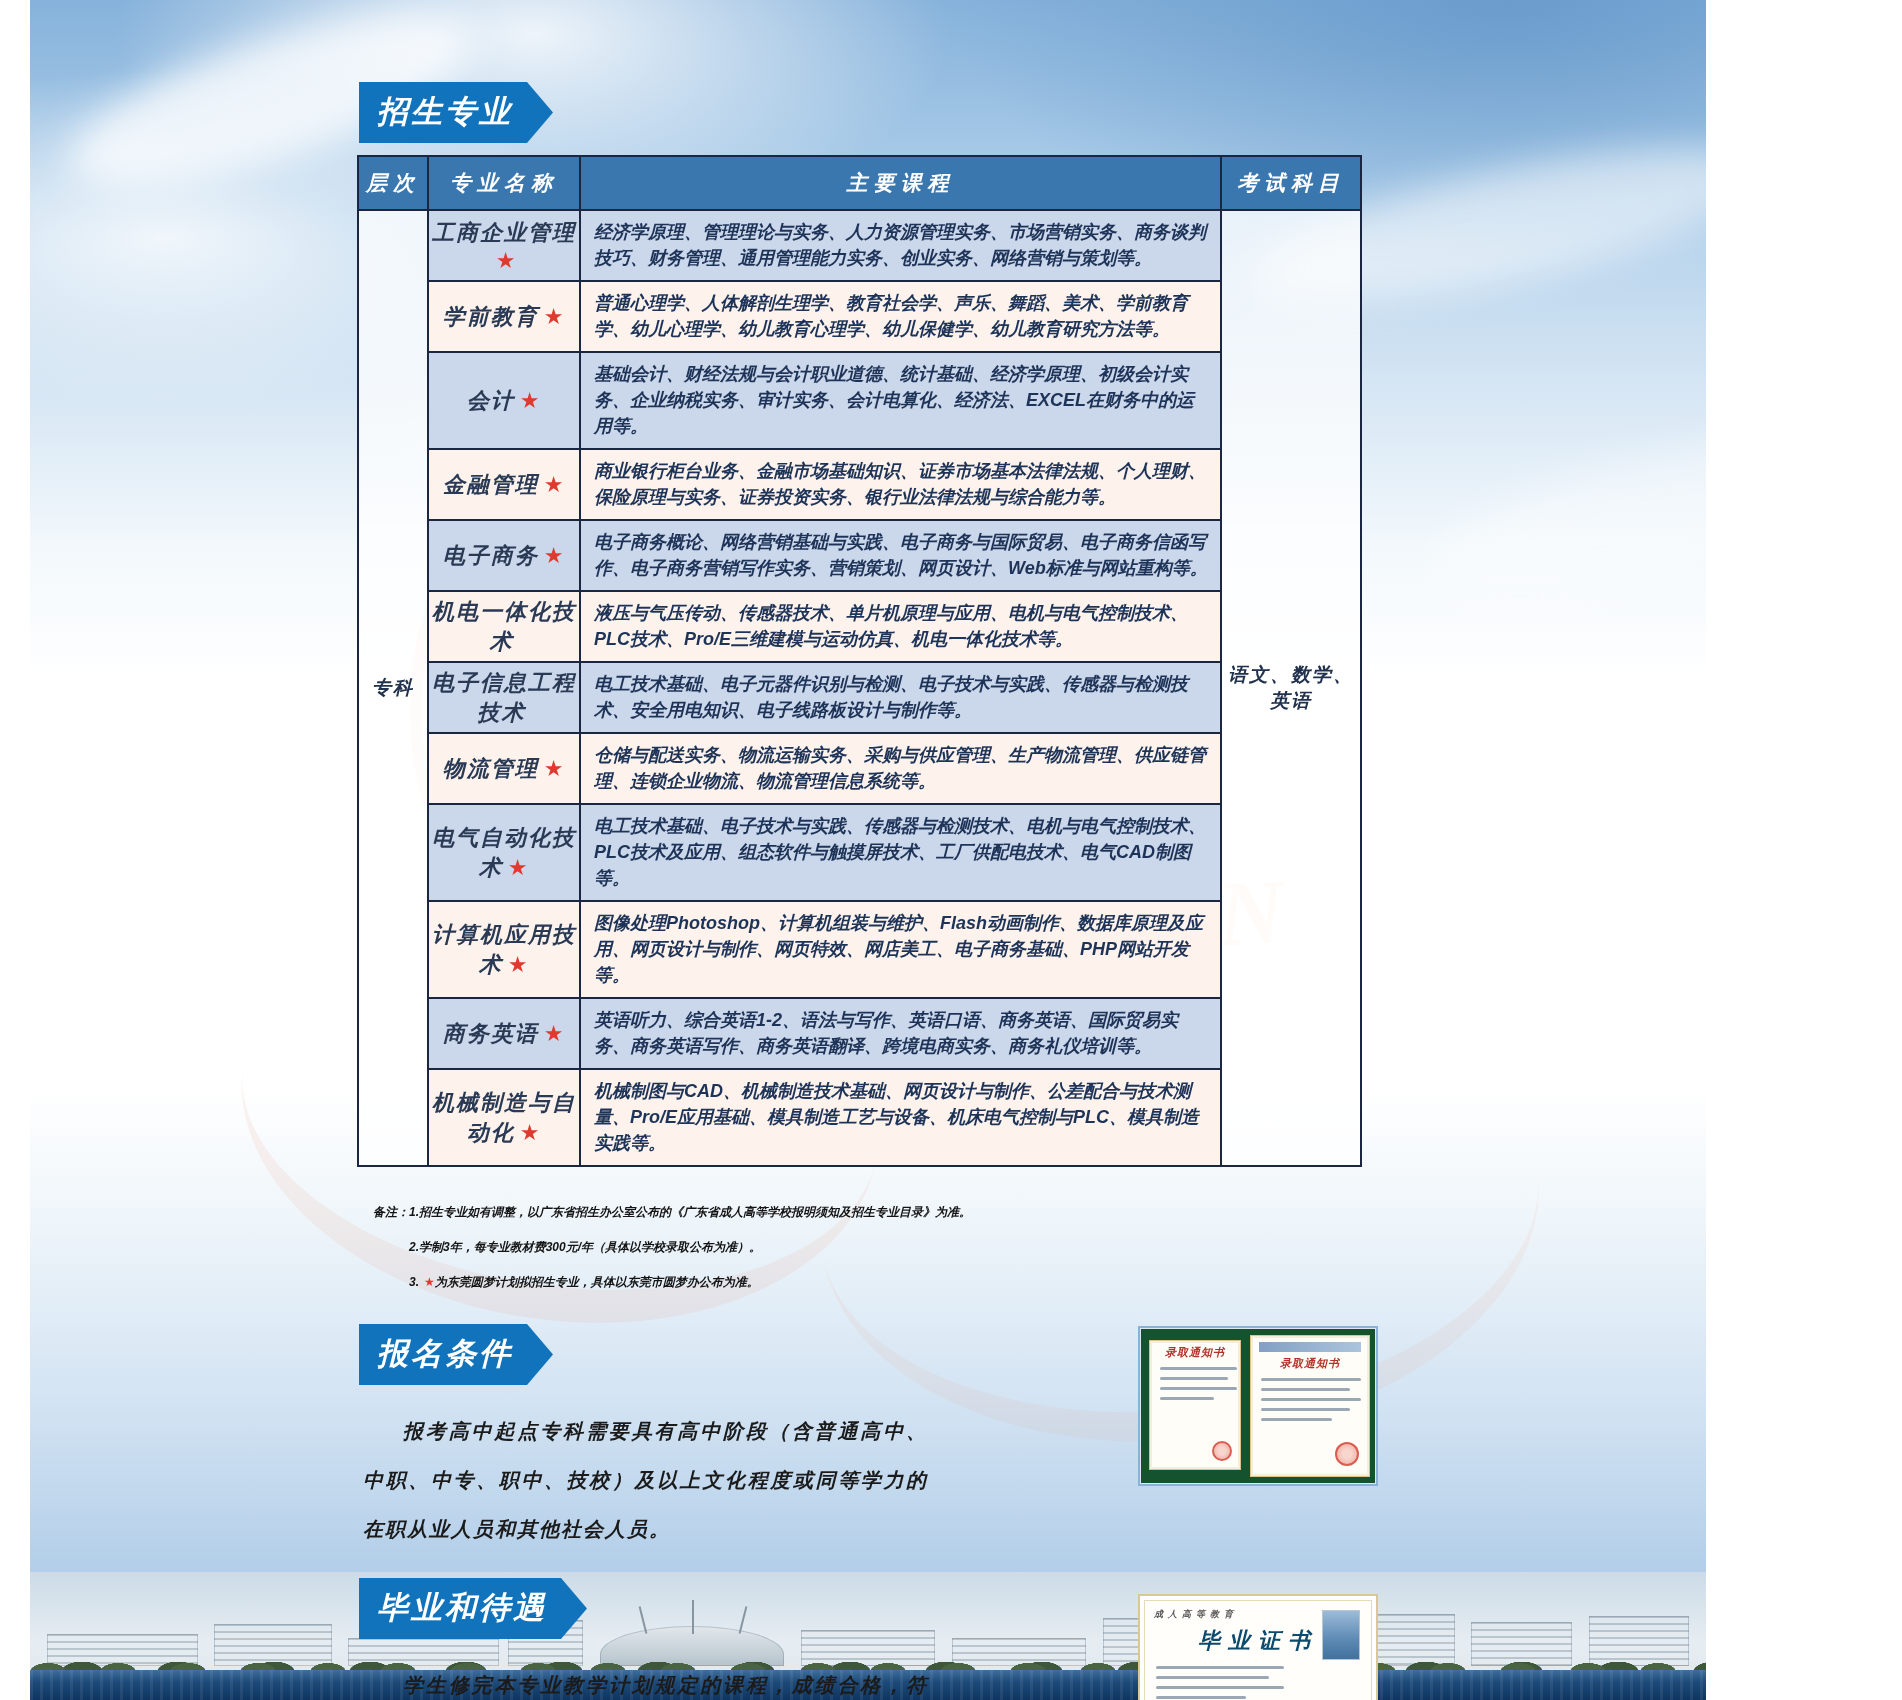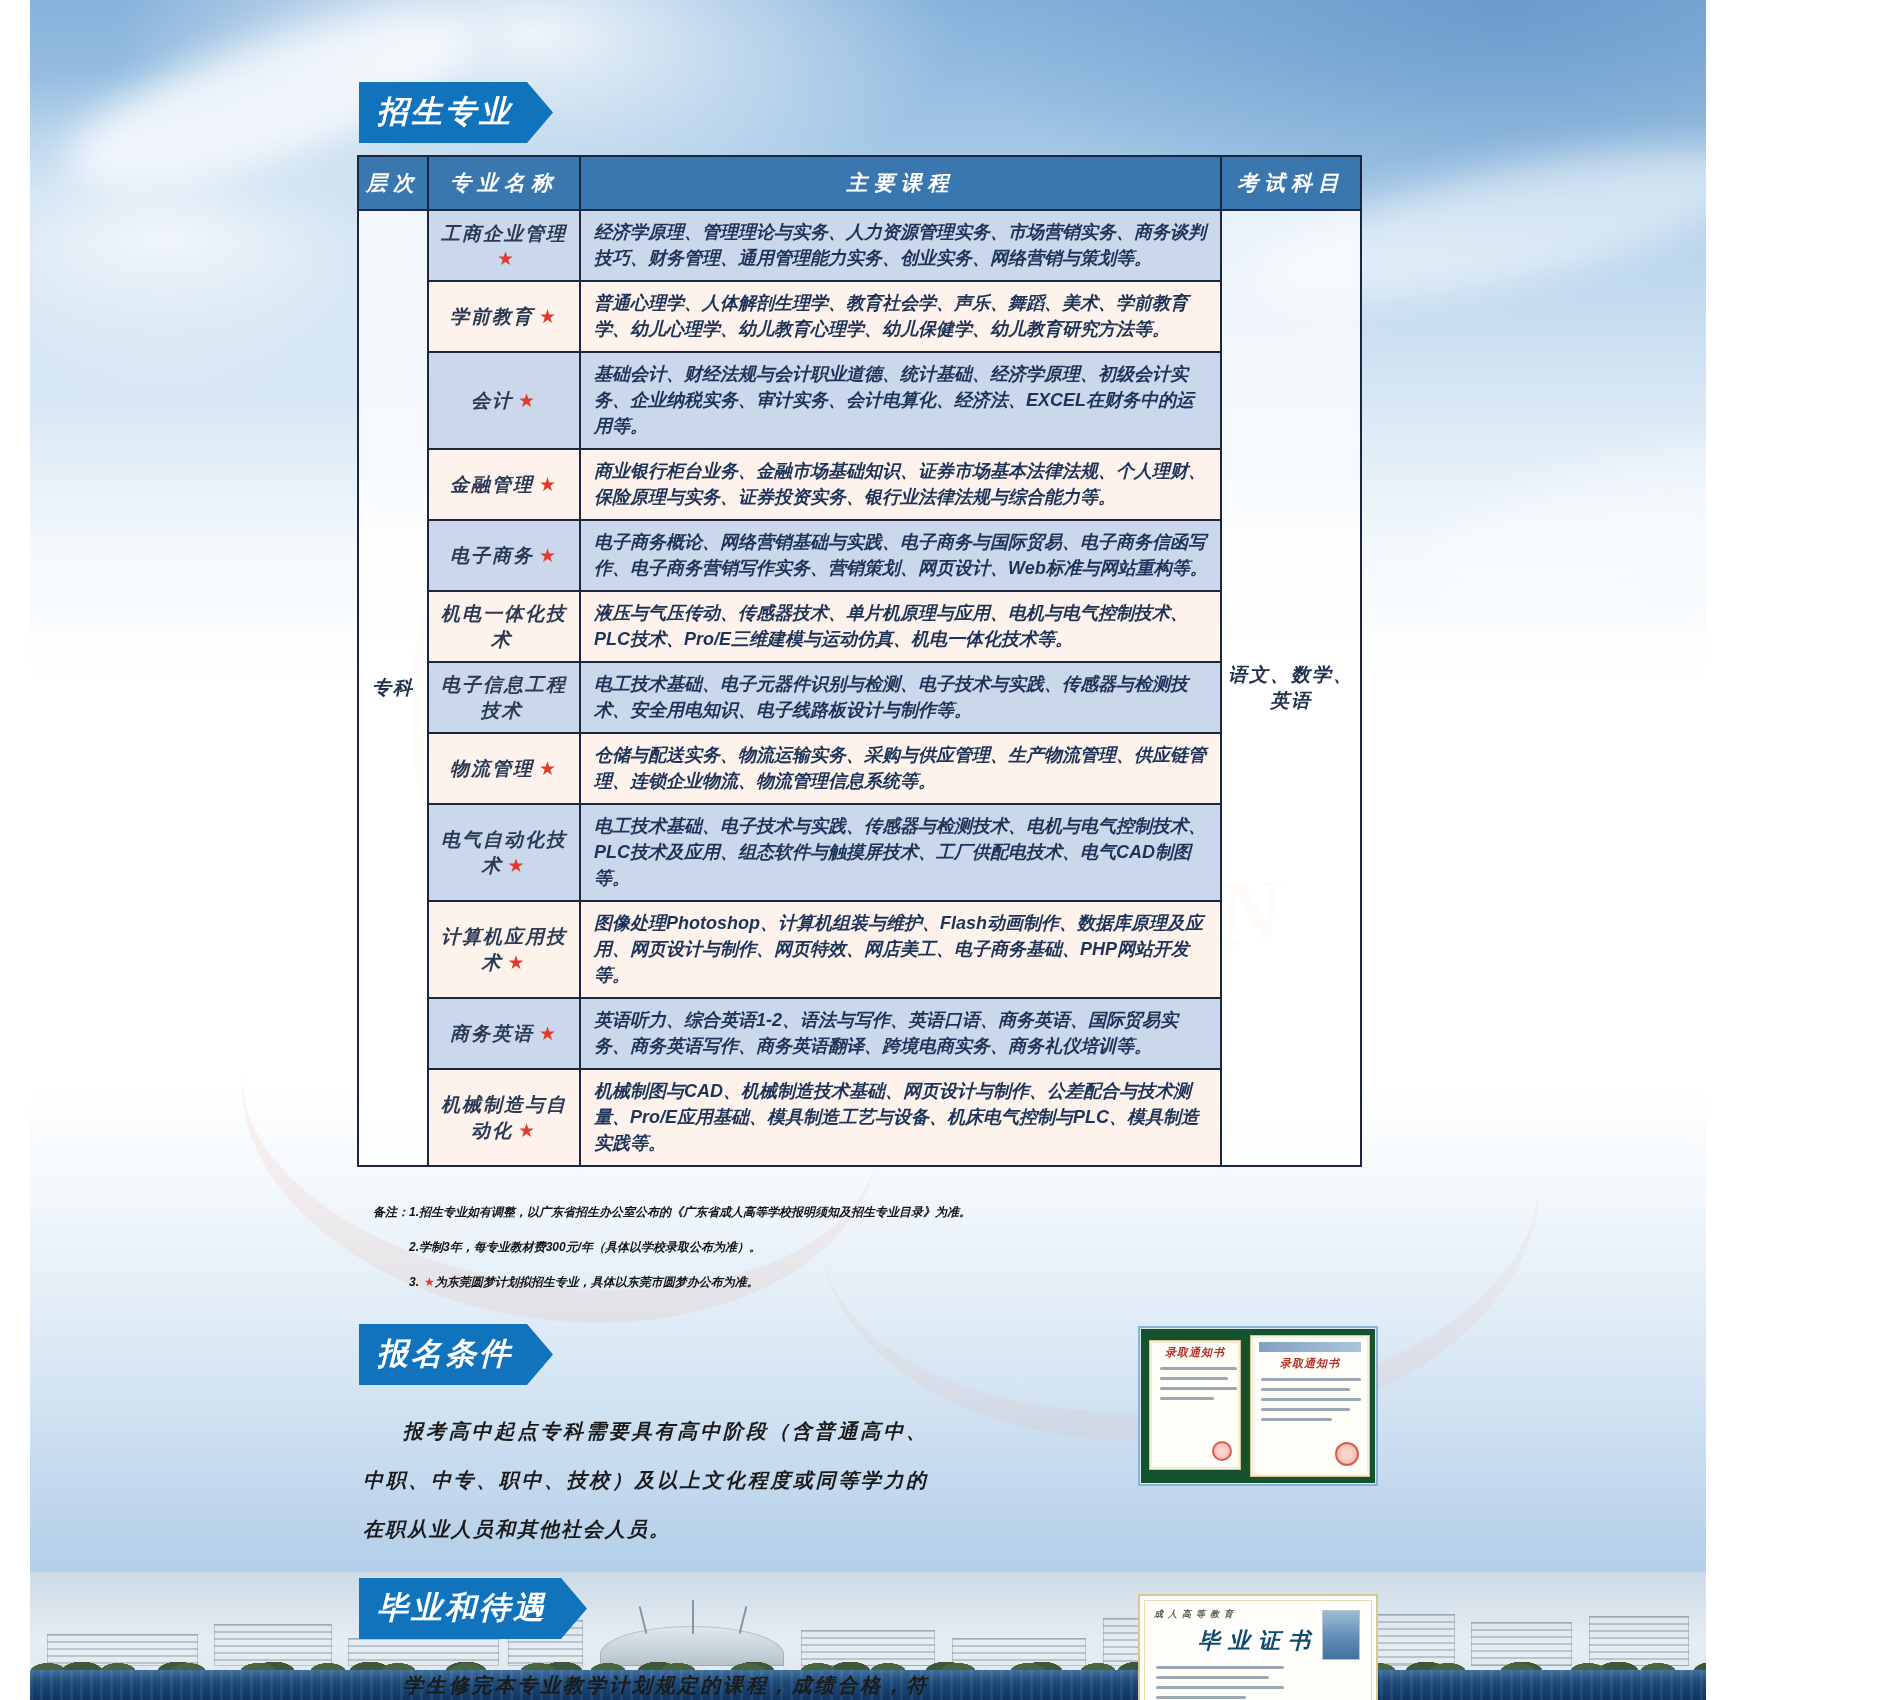--- a/index.html
+++ b/index.html
@@ -52,21 +52,21 @@
   .majors-table { border-collapse:collapse; width:1003px; table-layout:fixed; margin-top:12px; }
   .majors-table th, .majors-table td { border:2px solid #1b2740; }
   .majors-table thead th {
     background:#3b77af; color:#ffffff; font-size:21px; font-weight:bold;
     letter-spacing:6px; padding:12px 2px; text-align:center;
   }
   .level-cell, .exam-cell {
     background:rgba(255,255,255,0.72); text-align:center;
     font-weight:bold; font-size:19px; color:#22324e; letter-spacing:2px;
   }
-  .name-cell { text-align:center; font-weight:bold; font-size:19px; color:#2a3a55; letter-spacing:2px; padding:0 2px; }
+  .name-cell { text-align:center; font-weight:bold; font-size:22px; color:#2a3a55; letter-spacing:2px; padding:0 2px; }
   .course-cell { font-size:18px; font-weight:bold; color:#1e3358; line-height:26px; padding:8px 12px 9px 13px; text-align:left; }
   tbody tr:nth-child(odd)  .name-cell, tbody tr:nth-child(odd)  .course-cell { background:#cbd7ea; }
   tbody tr:nth-child(even) .name-cell, tbody tr:nth-child(even) .course-cell { background:#fdf3ec; }
   .star { color:#e0392e; margin-left:5px; font-weight:bold; }
 
   
   .notes { display:flex; margin-top:28px; padding-left:16px; font-size:12px; font-weight:bold; color:#141414; line-height:35px; }
   .notes-label { white-space:nowrap; }
   .notes-body { flex:1; }
 

